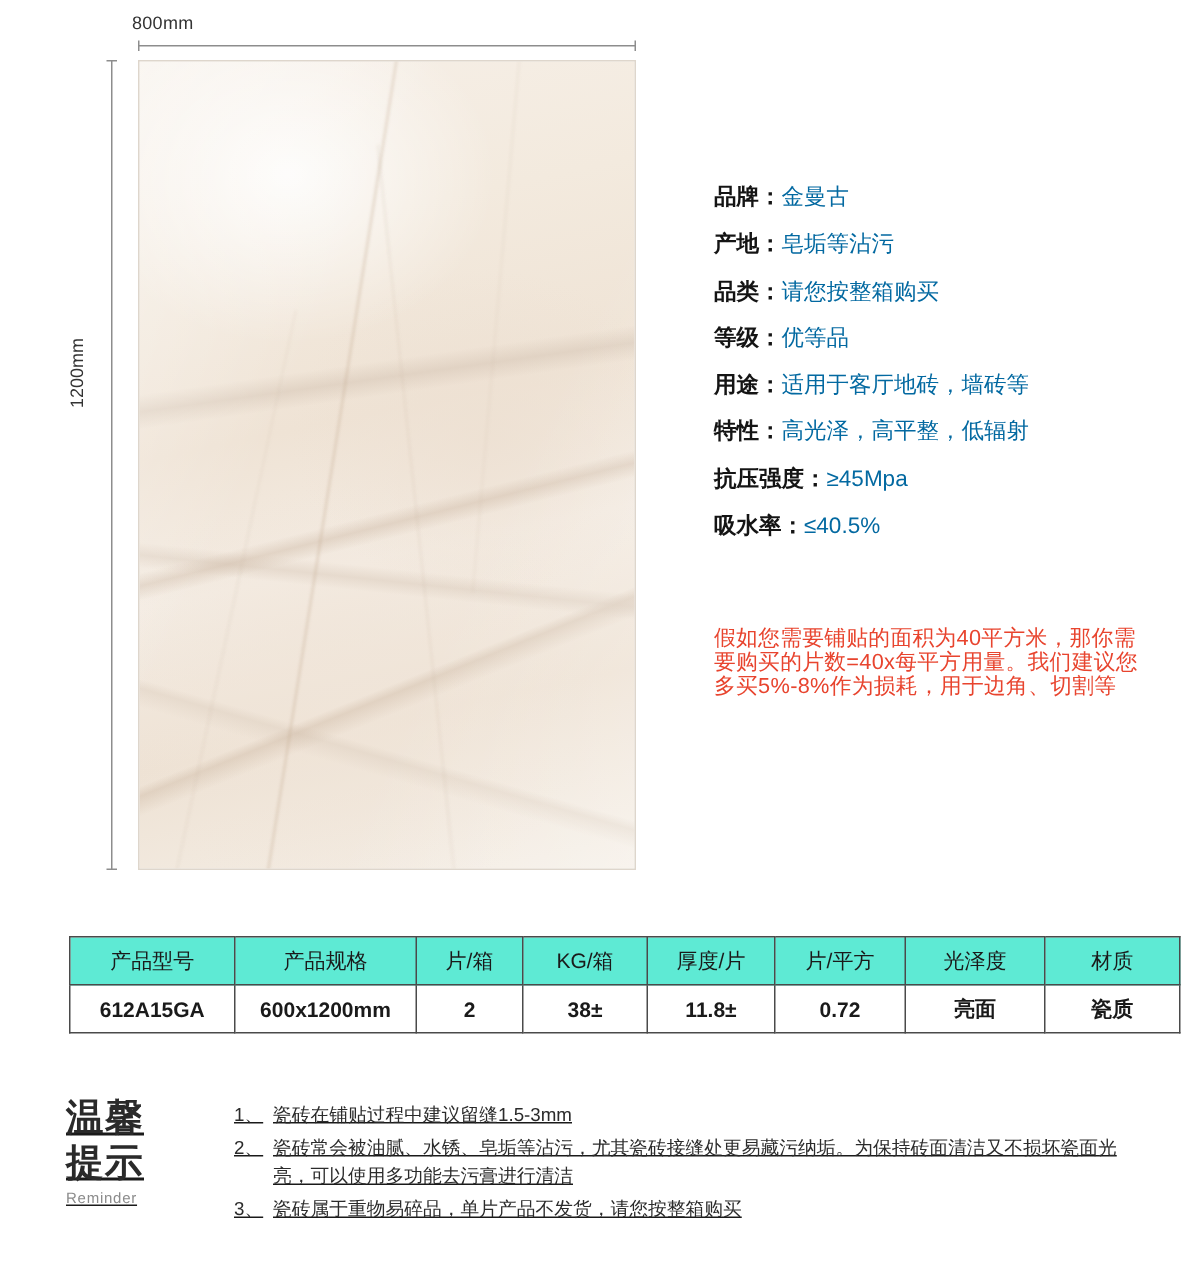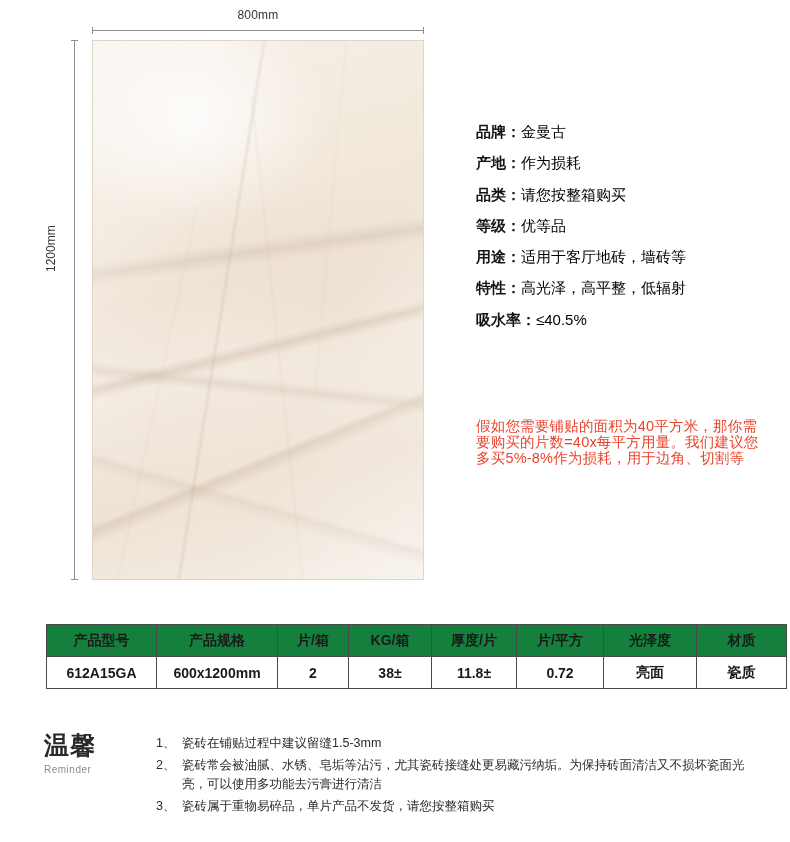--- a/index.html
+++ b/index.html
@@ -21,21 +21,21 @@
     position: relative;
     height: 612px;
   }
 
   
   .dim-top-label {
     position: absolute;
     left: 88px;
     top: 8px;
     width: 340px;
-    text-align: center;
+    text-align: left;
     font-size: 12px;
     color: #333;
     letter-spacing: .2px;
   }
   .dim-top-line {
     position: absolute;
     left: 92px;
     top: 30px;
     width: 332px;
     height: 1px;
@@ -134,21 +134,21 @@
     margin-bottom: 11px;
     font-size: 15px;
     line-height: 1.35;
   }
   .spec-key {
     font-weight: bold;
     color: #141414;
     white-space: nowrap;
   }
   .spec-val {
-    color: #000000;
+    color: #0369a1;
     white-space: nowrap;
   }
 
   
   .note {
     position: absolute;
     left: 476px;
     top: 418px;
     width: 292px;
     color: #e8442e;
@@ -174,31 +174,32 @@
     border: 1px solid #4a4a4a;
     text-align: center;
     font-size: 14px;
     color: #1a1a1a;
     height: 31px;
     padding: 0 2px;
     font-weight: bold;
     white-space: nowrap;
   }
   table.spec-table thead th {
-    background: #15803d;
-    font-weight: bold;
+    background: #5eead4;
+    font-weight: normal;
   }
 
   
   .reminder {
     position: absolute;
     left: 44px;
     top: 730px;
     width: 712px;
     display: flex;
+    text-decoration: underline;
   }
   .reminder-title {
     width: 112px;
     flex: 0 0 112px;
     color: #2a2a2a;
   }
   .reminder-title .cn {
     font-size: 25px;
     font-weight: bold;
     line-height: 30px;
@@ -249,37 +250,41 @@
     <div class="gloss"></div>
   </div>
 
   <div class="specs">
     <div class="spec-row">
       <span class="spec-key">品牌：</span>
       <span class="spec-val">金曼古</span>
     </div>
     <div class="spec-row">
       <span class="spec-key">产地：</span>
-      <span class="spec-val">作为损耗</span>
+      <span class="spec-val">皂垢等沾污</span>
     </div>
     <div class="spec-row">
       <span class="spec-key">品类：</span>
       <span class="spec-val">请您按整箱购买</span>
     </div>
     <div class="spec-row">
       <span class="spec-key">等级：</span>
       <span class="spec-val">优等品</span>
     </div>
     <div class="spec-row">
       <span class="spec-key">用途：</span>
       <span class="spec-val">适用于客厅地砖，墙砖等</span>
     </div>
     <div class="spec-row">
       <span class="spec-key">特性：</span>
       <span class="spec-val">高光泽，高平整，低辐射</span>
+    </div>
+    <div class="spec-row">
+      <span class="spec-key">抗压强度：</span>
+      <span class="spec-val">≥45Mpa</span>
     </div>
     <div class="spec-row">
       <span class="spec-key">吸水率：</span>
       <span class="spec-val">≤40.5%</span>
     </div>
   </div>
 
   <div class="note">假如您需要铺贴的面积为40平方米，那你需要购买的片数=40x每平方用量。我们建议您多买5%-8%作为损耗，用于边角、切割等</div>
 </div>
 
@@ -308,20 +313,21 @@
         <td>亮面</td>
         <td>瓷质</td>
       </tr>
     </tbody>
   </table>
 </div>
 
 <div class="reminder">
   <div class="reminder-title">
     <div class="cn">温馨</div>
+    <div class="cn">提示</div>
     <div class="en">Reminder</div>
   </div>
   <ul class="reminder-list">
     <li>
       <span class="num">1、</span>
       <span class="txt">瓷砖在铺贴过程中建议留缝1.5-3mm</span>
     </li>
     <li>
       <span class="num">2、</span>
       <span class="txt">瓷砖常会被油腻、水锈、皂垢等沾污，尤其瓷砖接缝处更易藏污纳垢。为保持砖面清洁又不损坏瓷面光亮，可以使用多功能去污膏进行清洁</span>

